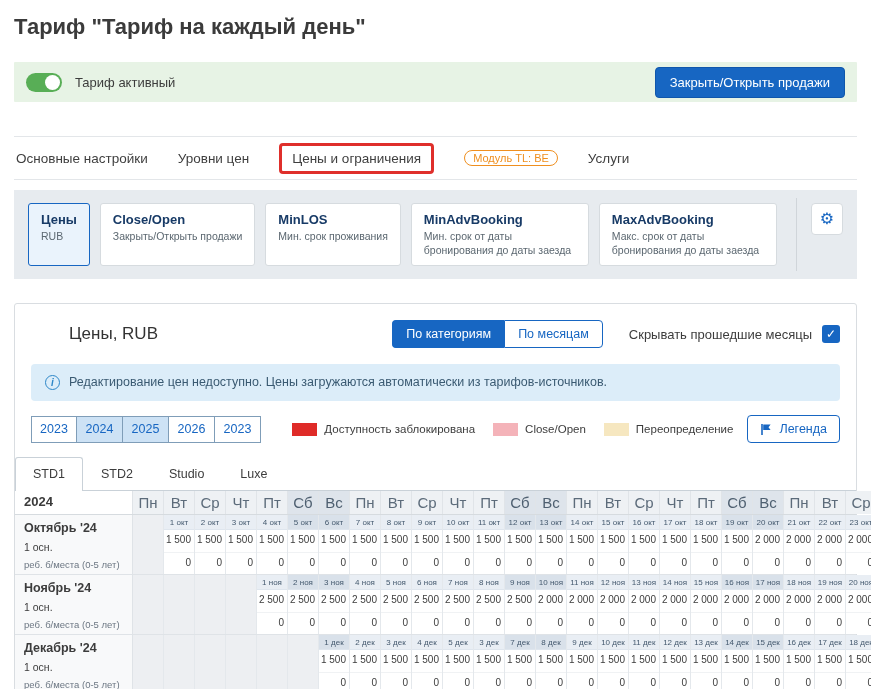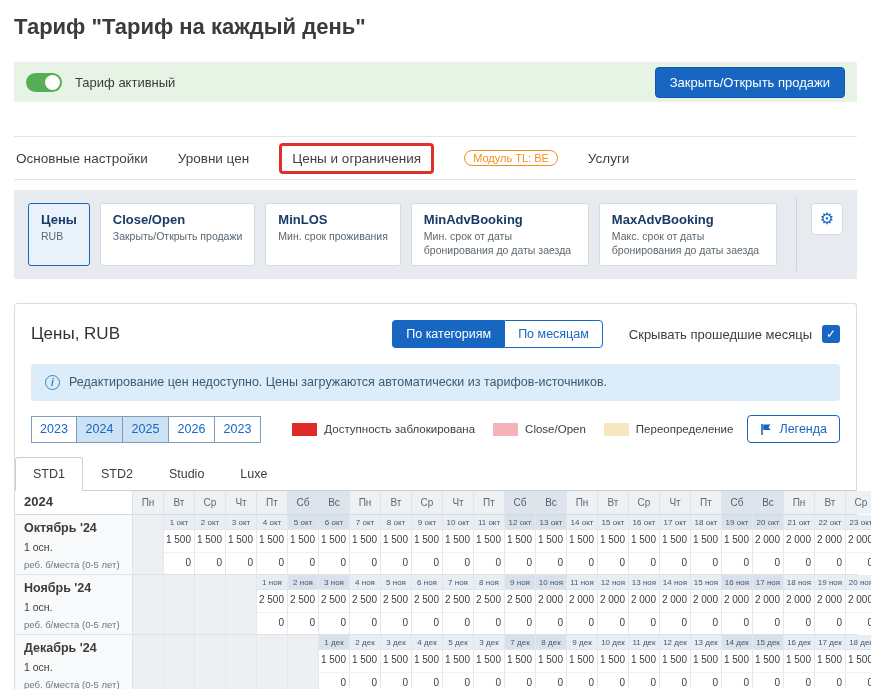--- a/index.html
+++ b/index.html
@@ -42,21 +42,21 @@
   .card .cs { font-size: 10.5px; color: #5b6770; line-height: 1.3; max-width: 152px; }
   .card.sel { border-color: #1766c2; background: #eaf3fc; }
   .vdivider { width: 1px; align-self: stretch; background: #d0d5da; margin: -5px 14px -5px 6px; }
   .gear-btn { width: 32px; height: 32px; background: #fff; border: 1px solid #d6dbdf; border-radius: 4px;
               cursor: pointer; display: flex; align-items: center; justify-content: center; }
   .gear-glyph::after { content: "⚙"; font-size: 16px; color: #1766c2; line-height: 1; }
 
   
   .panel { border: 1px solid #d9dde1; border-radius: 3px; }
   .panel-head { display: flex; align-items: center; padding: 16px 16px 8px; }
-  .panel-head h2 { font-size: 17px; font-weight: 400; color: #333; flex: 1; }
+  .panel-head h2 { font-size: 17px; font-weight: 400; color: #333; flex: 1; margin-left: 38px; }
   .view-toggle { display: flex; }
   .vt { border: 1px solid #1766c2; background: #fff; color: #1766c2; font-size: 12.5px;
         padding: 6px 13px; font-family: inherit; cursor: pointer; }
   .vt:first-child { border-radius: 4px 0 0 4px; border-right: none; }
   .vt:last-child { border-radius: 0 4px 4px 0; }
   .vt.active { background: #1766c2; color: #fff; }
   .hide-past { display: flex; align-items: center; gap: 10px; margin-left: 26px; font-size: 13px; color: #3c3c3c; }
   .checkbox { width: 18px; height: 18px; border-radius: 3px; background: #1766c2; cursor: pointer;
               display: inline-flex; align-items: center; justify-content: center; }
   .checkbox::after { content: "✓"; color: #fff; font-size: 12px; line-height: 1; }
@@ -86,21 +86,21 @@
              border: 1px solid transparent; border-bottom: none; }
   .cat-tab.active { background: #fff; border-color: #c9d1d8; border-radius: 3px 3px 0 0;
                     position: relative; z-index: 2; margin-bottom: -1px; padding-bottom: 10px; }
 
   
   .ptable { border-top: 1px solid #c9d1d8; overflow: visible; position: relative; }
   .trow { display: flex; flex-wrap: nowrap; }
   .mlabel { flex: 0 0 118px; border-right: 1px solid #dfe3e7; background: #f8f9fa; padding: 6px 9px; }
   .trow.thead { height: 24px; border-bottom: 1px solid #d6dbdf; }
   .thead .mlabel { font-weight: 700; font-size: 13px; padding: 3px 9px; background: #fff; color: #3b3b3b; }
-  .wh { flex: 0 0 31px; font-size: 10px; color: #5c6b7a; background: #eef1f4; text-align: center;
+  .wh { flex: 0 0 31px; font-size: 15px; color: #5c6b7a; background: #eef1f4; text-align: center;
         line-height: 23px; border-right: 1px solid #e0e4e8; }
   .wh.we { background: #dee4eb; color: #4e5f70; }
   .trow.month { border-bottom: 1px solid #dfe3e7; height: 60px; }
   .mname { font-size: 12.5px; font-weight: 700; color: #3c3c3c; }
   .mocc { font-size: 10.5px; color: #3c3c3c; margin-top: 6px; }
   .mchild { font-size: 9.5px; color: #6b7682; margin-top: 6px; white-space: nowrap; }
   .dcell { flex: 0 0 31px; border-right: 1px solid #e4e8ec; display: flex; flex-direction: column;
            background: #fff; }
   .dcell.empty { background: #edeff2; }
   .dlabel { height: 15px; line-height: 15px; font-size: 8px; color: #44596e; background: #e9eef4;

